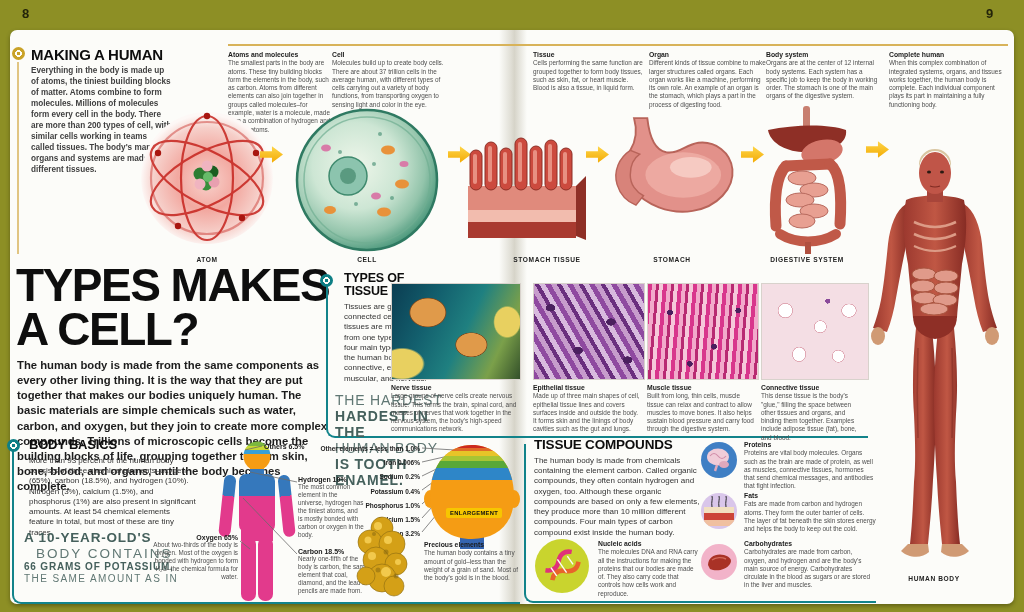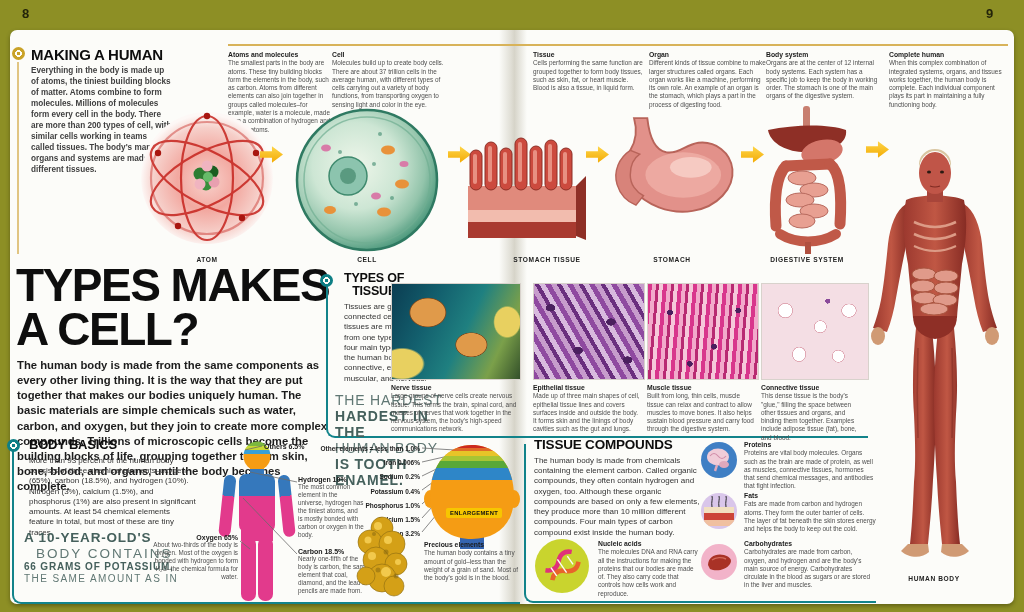--- a/index.html
+++ b/index.html
@@ -6,21 +6,21 @@
   body{width:1024px;height:612px;position:relative;background:#8d8f25;font-family:"Liberation Sans",sans-serif;overflow:hidden;}
   .abs{position:absolute;}
   .sheet{left:10px;top:30px;width:1004px;height:574px;background:#fcfcf9;border-radius:7px;box-shadow:0 2px 4px rgba(40,40,0,.45);}
   .gutter{left:499px;top:30px;width:28px;height:574px;background:linear-gradient(90deg,rgba(0,0,0,0),rgba(80,70,30,.16) 42%,rgba(80,70,30,.22) 55%,rgba(0,0,0,0));border-radius:0;}
   .pageno{font-size:13px;font-weight:bold;color:#23240a;}
   .ring{width:13px;height:13px;border-radius:50%;}
   .ring.gold{background:radial-gradient(circle,#c9a227 0 1.8px,#fdfdf8 1.9px 3.4px,#c9a227 3.5px 6.5px);}
   .ring.teal{background:radial-gradient(circle,#0e7f85 0 1.8px,#fdfdf8 1.9px 3.4px,#0e7f85 3.5px 6.5px);}
   .goldrule{background:#d8b35a;}
   .tealL{border-left:2px solid #12838a;border-bottom:2px solid #12838a;border-bottom-left-radius:9px;}
-  .sec-title{font-weight:800;color:#0d0d0d;letter-spacing:-0.2px;text-align:center;}
+  .sec-title{font-weight:800;color:#0d0d0d;letter-spacing:-0.2px;}
   .smallbody{color:#3f3f3f;font-weight:bold;font-size:8.2px;line-height:1.34;}
   .cap-title{font-size:6.8px;font-weight:bold;color:#1a1a1a;line-height:1.35;}
   .cap-body{font-size:6.4px;color:#4e4e4e;line-height:1.3;}
   .stage-label{font-size:6.6px;font-weight:bold;letter-spacing:.6px;color:#222;text-align:center;}
   .headline{font-size:46px;font-weight:800;color:#0e0e0e;letter-spacing:-1.5px;line-height:.95;}
   .headline-body{font-size:11.3px;font-weight:bold;color:#1c1c1c;line-height:1.34;}
   .fact{color:#45605c;letter-spacing:.8px;line-height:1.15;}
   .fact .lt{font-weight:normal;opacity:.85;}
   .fact .bd{font-weight:800;}
   .arrow{width:23px;height:19px;background:linear-gradient(180deg,#ffd84d,#f2a800);clip-path:polygon(0 33%,52% 33%,52% 7%,100% 50%,52% 93%,52% 67%,0 67%);}

